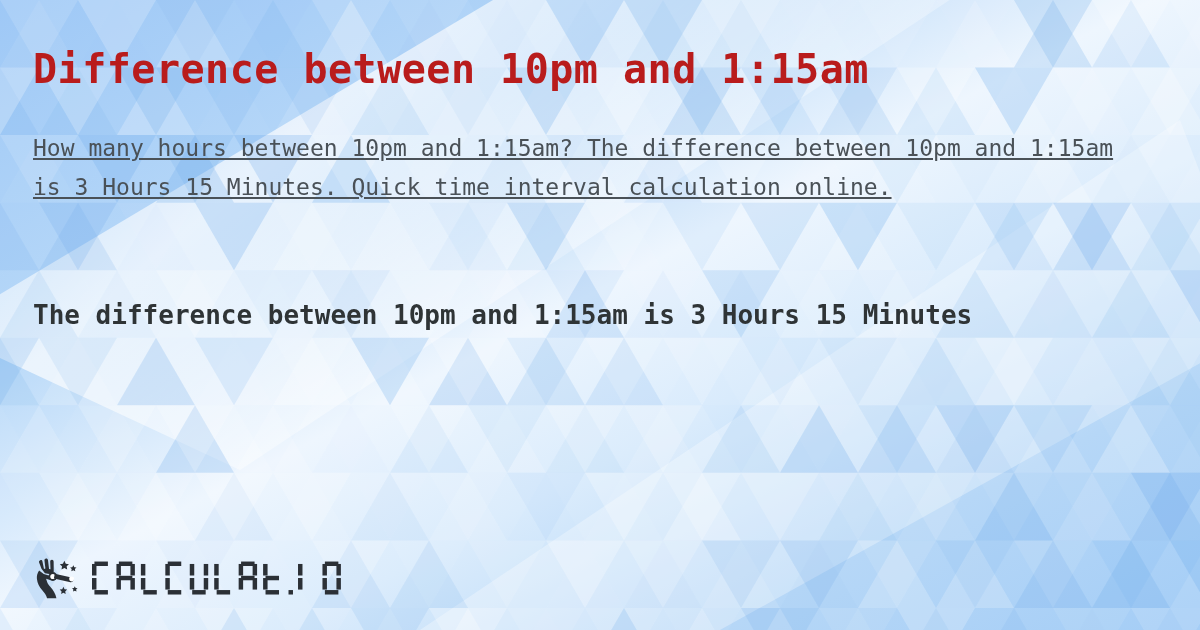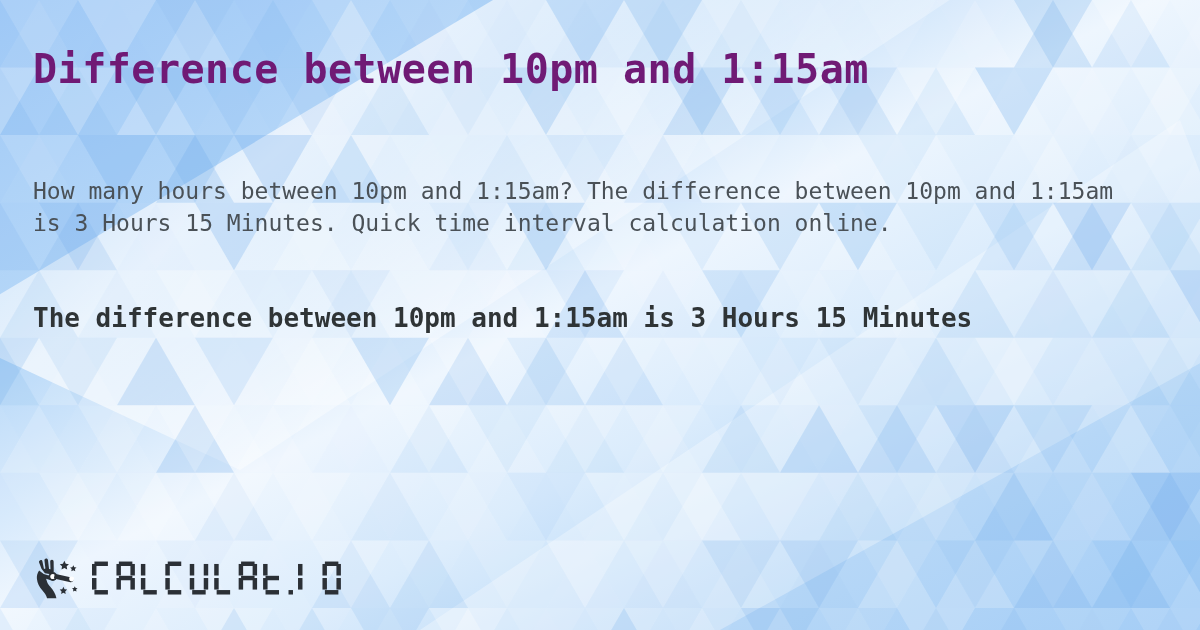--- a/index.html
+++ b/index.html
@@ -22,37 +22,38 @@
     position:relative; z-index:2;
     width:1200px; height:630px;
     padding:0 33px;
     display:flex; flex-direction:column;
   }
 
   .title {
     font-size:40px;
     font-weight:700;
     letter-spacing:0.5px;
-    color:#701a75;
+    color:#b91c1c;
     margin-top:46px;
     line-height:1.18;
     white-space:nowrap;
   }
 
   .desc {
-    margin-top:82px;
+    margin-top:36px;
     font-size:23px;
-    line-height:32px;
+    line-height:39px;
     color:#4a5157;
     font-weight:400;
     max-width:1110px;
+    text-decoration:underline;
   }
 
   .answer {
-    margin-top:57px;
+    margin-top:86px;
     font-size:26px;
     font-weight:700;
     line-height:45px;
     color:#2f3436;
     max-width:1060px;
   }
 
   
   .footer {
     position:absolute;

